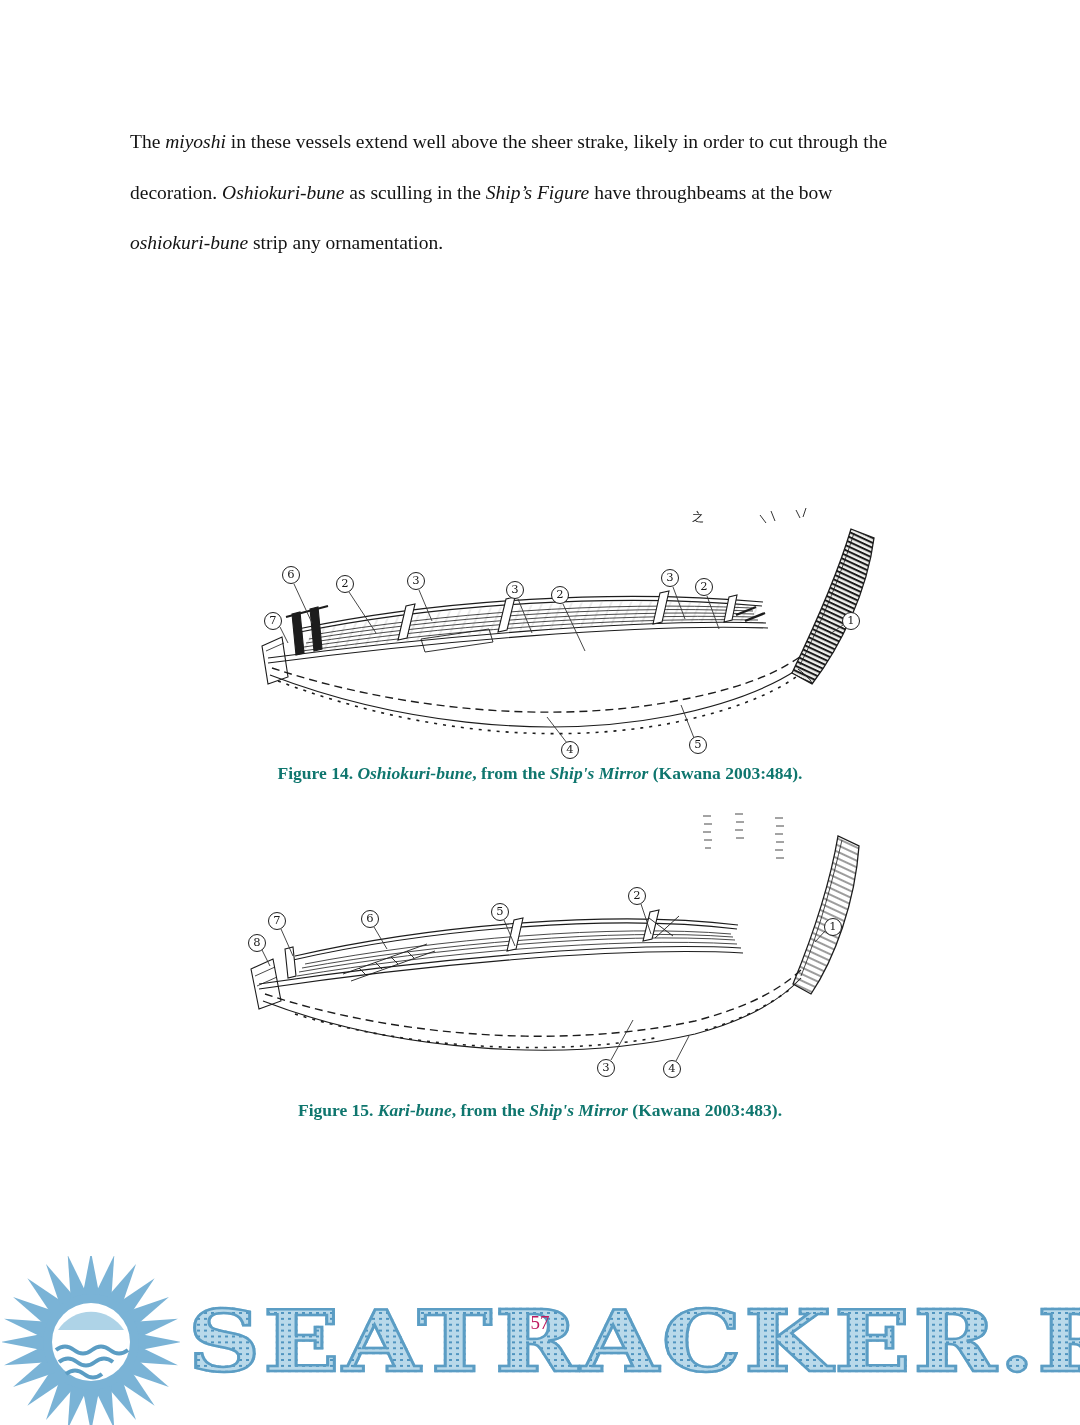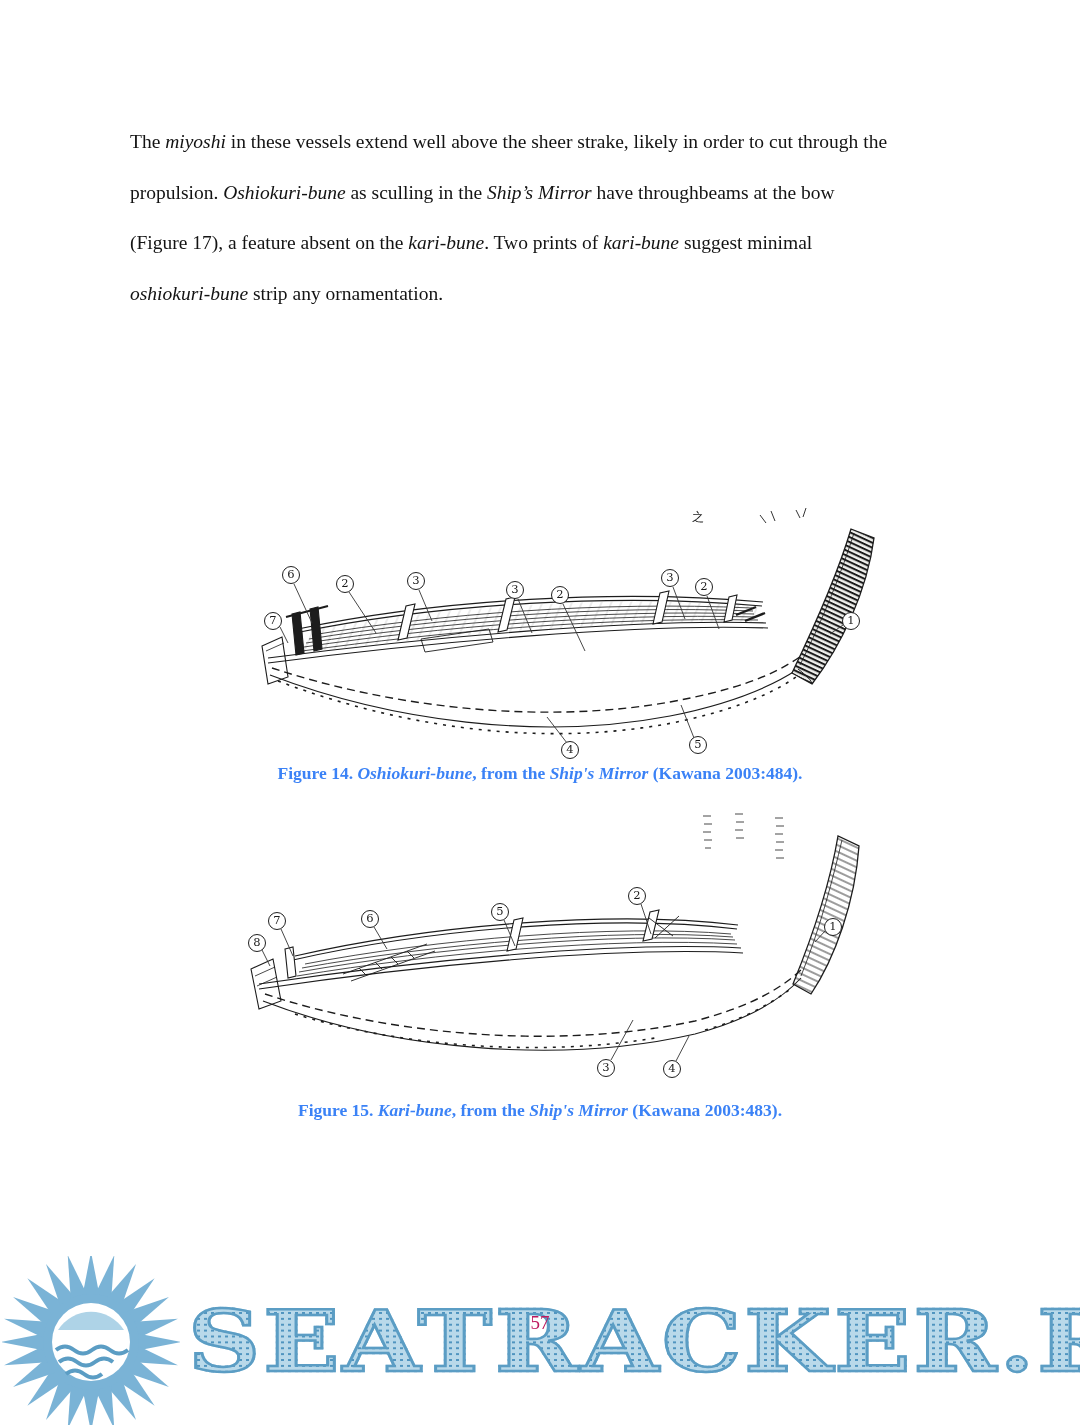--- a/index.html
+++ b/index.html
@@ -18,21 +18,21 @@
 
   .fig-label {
     position:absolute; width:18px; height:18px;
     border:1.2px solid #1f1f1f; border-radius:50%;
     background:#fff; font-family:"DejaVu Serif", serif;
     font-size:11.5px; line-height:15.5px; text-align:center; color:#1a1a1a;
   }
 
   .annotation-char { position:absolute; font-size:12px; color:#222; font-family:"DejaVu Serif", serif; }
 
-  .caption { position:absolute; left:0; width:1080px; text-align:center; font-size:17.5px; font-weight:bold; color:#3b82f6; }
+  .caption { position:absolute; left:0; width:1080px; text-align:center; font-size:17.5px; font-weight:bold; color:#0f766e; }
   #cap14 { top:763px; }
   #cap15 { top:1100px;text-align:center; }
 
   .page-number { position:absolute; top:1312px; left:0; width:1080px; text-align:center; font-size:19px; color:#be185d; z-index:7; }
 
   .watermark { position:absolute; left:0; top:1256px; width:1080px; height:169px; z-index:4; display:flex; align-items:center; overflow:hidden; }
   .wm-text {
     font-family:"DejaVu Serif", serif; font-weight:bold;
     font-size:100px; letter-spacing:3px; white-space:nowrap;
     transform:scaleY(0.84); transform-origin:50% 55%;
@@ -48,22 +48,21 @@
       color: transparent;
     }
   }
   .sun { flex:0 0 auto; margin-left:2px; }
 </style>
 </head>
 <body>
 
 <div class="body-text">
     <div class="tline"><span>The </span><span class="it">miyoshi</span><span> in these vessels extend well above the sheer strake, likely in order to cut through the</span></div>
-    <div class="tline"><span>propulsion. </span><span class="it">Oshiokuri-bune</span><span> as sculling in the </span><span class="it">Ship’s Mirror</span><span> have throughbeams at the bow</span></div>
-    <div class="tline"><span>(Figure 17), a feature absent on the </span><span class="it">kari-bune</span><span>. Two prints of </span><span class="it">kari-bune</span><span> suggest minimal</span></div>
+    <div class="tline"><span>decoration. </span><span class="it">Oshiokuri-bune</span><span> as sculling in the </span><span class="it">Ship’s Figure</span><span> have throughbeams at the bow</span></div>
     <div class="tline"><span class="it">oshiokuri-bune</span><span> strip any ornamentation.</span></div>
   </div>
 
 <div class="figure" id="fig14">
   <svg viewBox="0 0 645 260" width="645" height="260">
     <defs>
       <pattern id="stemHatch14" patternUnits="userSpaceOnUse" width="4.5" height="4.5" patternTransform="rotate(115)">
         <rect width="4.5" height="4.5" fill="#efefec"></rect>
         <line x1="1" y1="0" x2="1" y2="4.5" stroke="#1b1b1b" stroke-width="2"></line>
       </pattern>

